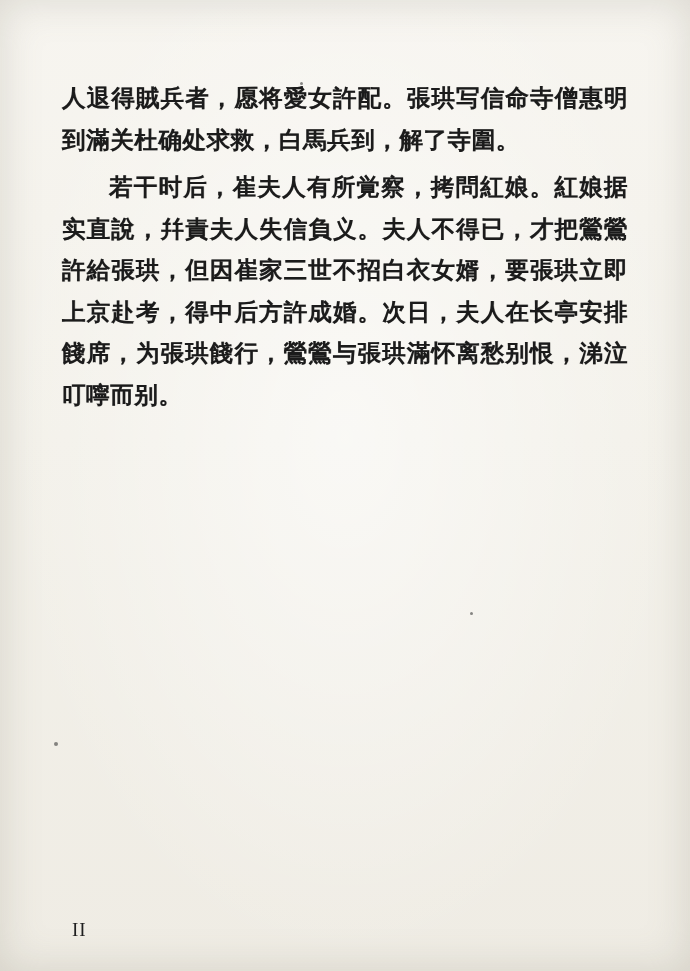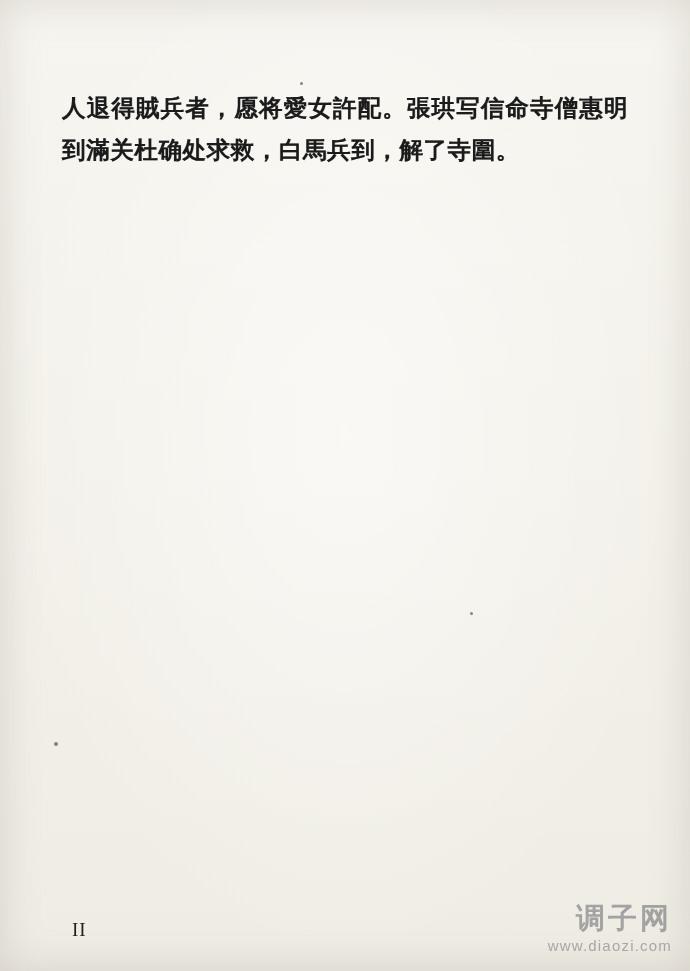--- a/index.html
+++ b/index.html
@@ -25,21 +25,21 @@
   .page::after {
     content: "";
     position: absolute;
     inset: 0;
     pointer-events: none;
     box-shadow: inset 0 0 42px rgba(120,112,96,0.22);
   }
   .content {
     position: absolute;
     left: 62px;
-    top: 88px;
+    top: 78px;
     width: 566px;
     height: 810px;
   }
   .para {
     font-family: "DejaVu Sans", sans-serif;
     font-size: 23.5px;
     line-height: 41.5px;
     letter-spacing: 0.6px;
     color: #1b1b1b;
     margin: 0 0 6px 0;
@@ -95,22 +95,19 @@
 <body>
 
 <div class="page">
 
   <div class="speck" style="left:300px; top:82px; width:3px; height:3px;"></div>
   <div class="speck" style="left:54px; top:742px; width:4px; height:4px;"></div>
   <div class="speck" style="left:470px; top:612px; width:3px; height:3px;"></div>
 
   <div class="content">
     <p class="para">人退得賊兵者，愿将愛女許配。張珙写信命寺僧惠明到滿关杜确处求救，白馬兵到，解了寺圍。</p>
+    <p class="para indent">若干时后，崔夫人有所覚察，拷問紅娘。紅娘据实直說，幷責夫人失信負义。夫人不得已，才把鶯鶯許給張珙，但因崔家三世不招白衣女婿，要張珙立即上京赴考，得中后方許成婚。次日，夫人在长亭安排餞席，为張珙餞行，鶯鶯与張珙滿怀离愁别恨，涕泣叮嚀而别。</p>
   </div>
 
   <div class="folio">II</div>
 
-  <div class="watermark">
-    <div class="wm-title">调子网</div>
-    <div class="wm-url">www.diaozi.com</div>
-  </div>
 
 </div>
 
 </body></html>

